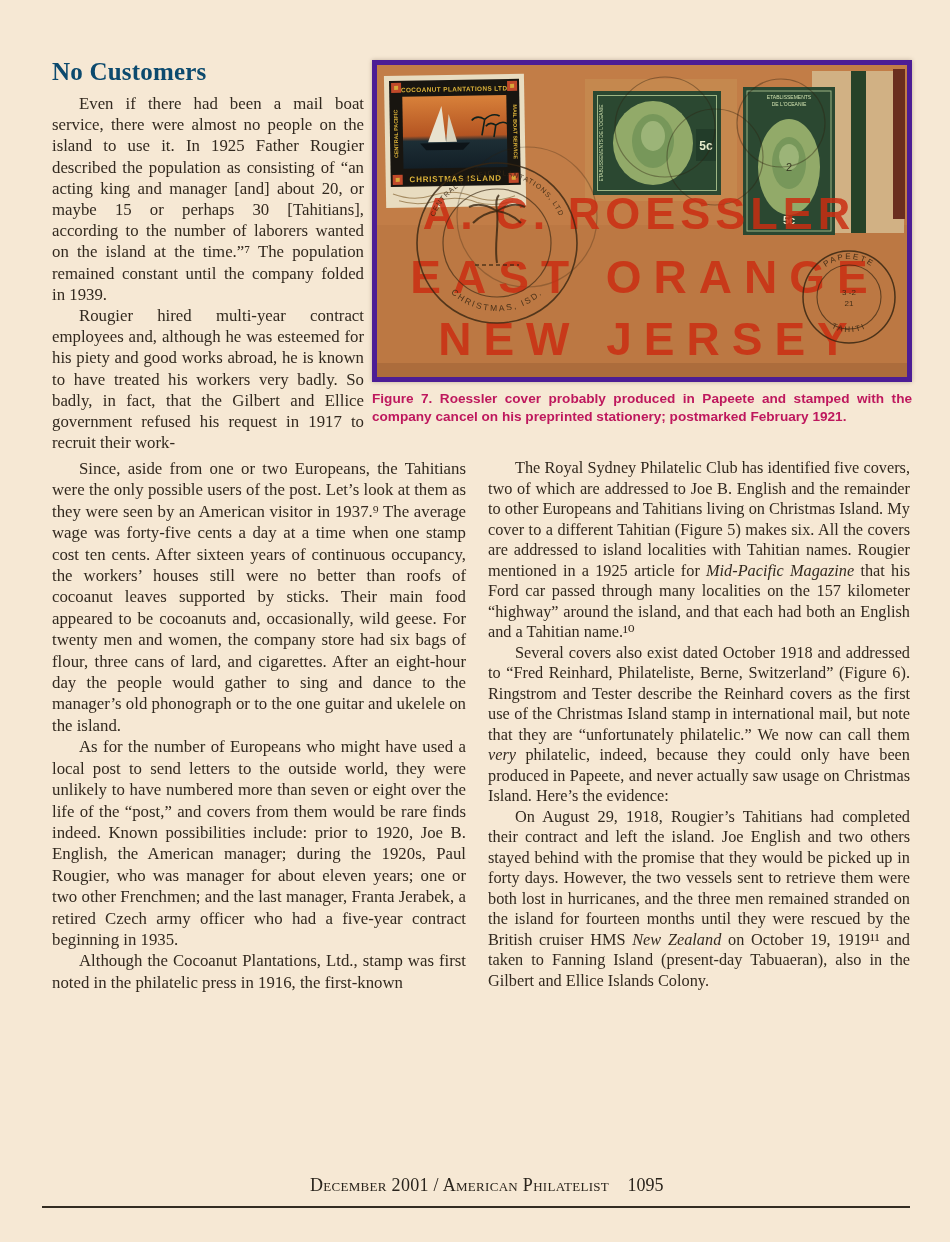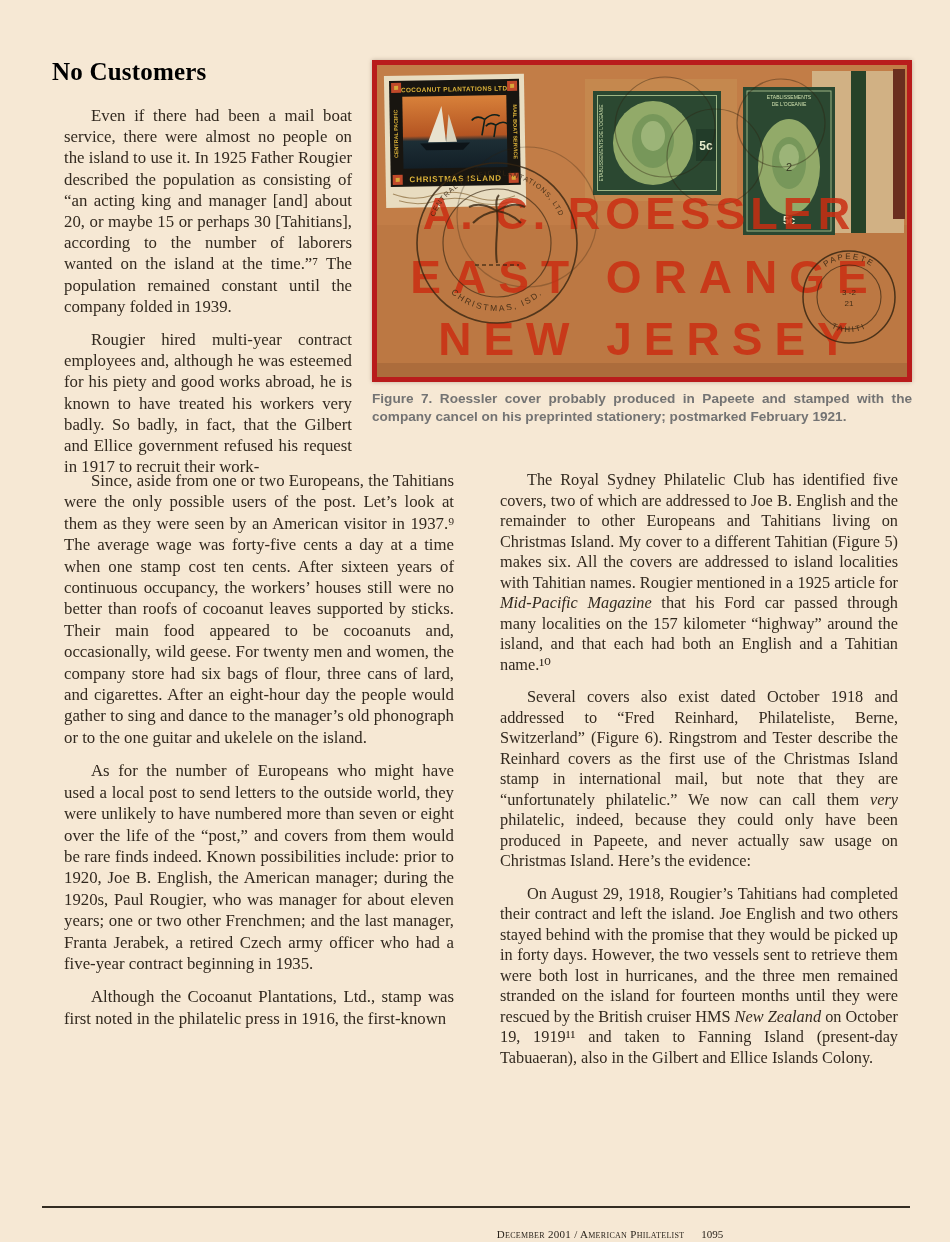--- a/index.html
+++ b/index.html
@@ -7,61 +7,61 @@
   .page{
     position:relative;
     width:950px;height:1242px;
     background:#f6e8d4;
     overflow:hidden;
     font-family:"Liberation Serif","DejaVu Serif",serif;
     color:#32291f;
   }
   .sec-heading{
     position:absolute;
-    font-size:25px;font-weight:bold;color:#000000;
+    font-size:25px;font-weight:bold;color:#0c4a6e;
     margin:0;letter-spacing:.2px;
   }
   #heading1{left:52px;top:58px;}
-  .bodytext p{margin:12px;text-align:justify;text-indent:27px;}
+  .bodytext p{margin:0;text-align:justify;text-indent:27px;}
   .bodytext p.noindent{text-indent:0;}
   #col-narrow{
     position:absolute;left:52px;top:93px;width:312px;
     font-size:16.8px;line-height:21.2px;
   }
   #col-left{
     position:absolute;left:52px;top:458px;width:414px;
     font-size:16.8px;line-height:21.4px;
   }
   #col-right{
     position:absolute;left:488px;top:458px;width:422px;
     font-size:16.3px;line-height:20.5px;
   }
   #heading2{position:static;margin:20px 0 8px 0;font-size:24px;}
   figure.cover-figure{
     position:absolute;left:372px;top:60px;width:540px;margin:0;
   }
   .photo{
     width:530px;height:312px;
-    border:5px solid #b91c1c;
+    border:5px solid #4c1d95;
     box-shadow:0 0 4px rgba(90,70,50,.35);
     background:#84cc16;
   }
   figcaption{
     margin-top:8px;
     font-family:"Liberation Sans","DejaVu Sans",sans-serif;
     font-size:13.6px;font-weight:bold;line-height:18px;
-    color:#737373;text-align:justify;
+    color:#be185d;text-align:justify;
   }
   .footer-rule{
     position:absolute;left:42px;top:1206px;width:868px;height:2px;
     background:#332c22;
   }
   .footer-text{
-    position:absolute;right:40px;top:1228px;width:600px;
-    text-align:center;font-size:11px;color:#2a241c;
+    position:absolute;right:40px;top:1175px;width:600px;
+    text-align:left;font-size:18px;color:#2a241c;
   }
   .footer-text .journal{font-variant:small-caps;letter-spacing:.3px;}
   .footer-text .pagenum{margin-left:14px;}
   i{}
 </style>
 </head>
 <body>
 
 <div class="page">
 

